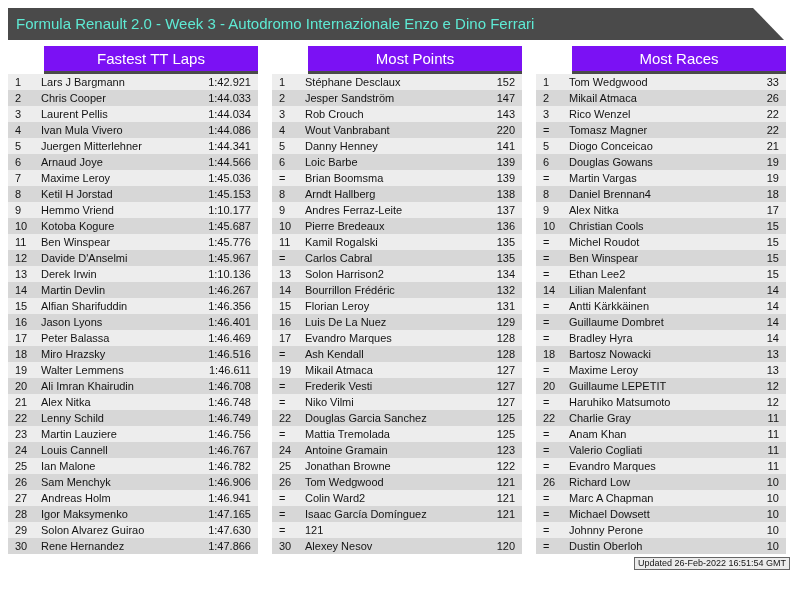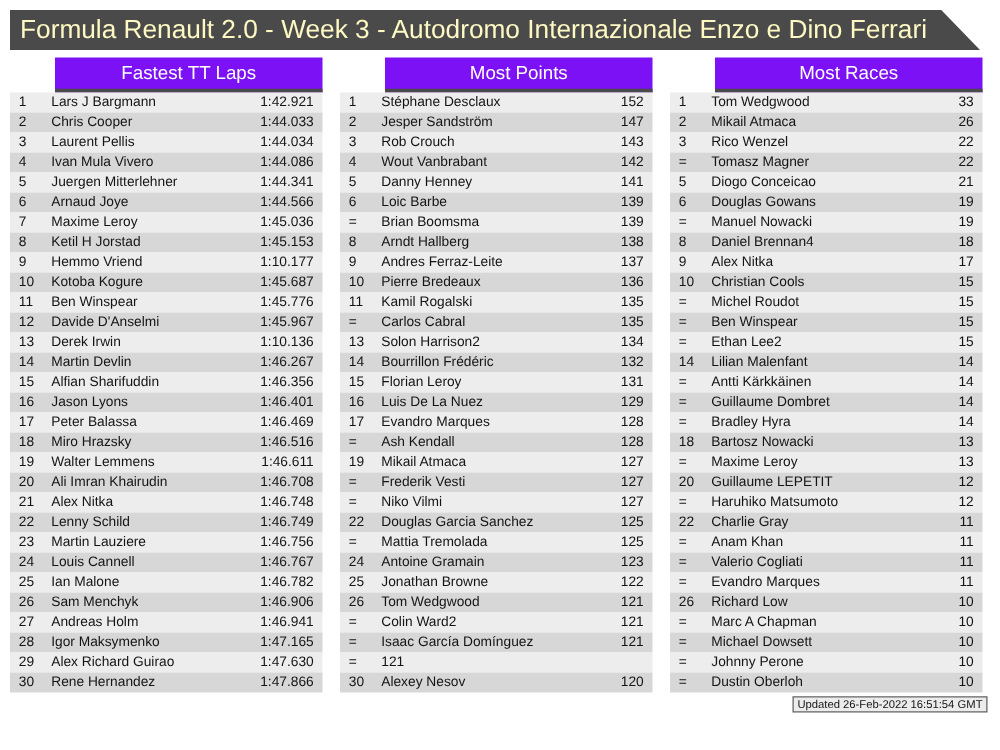--- a/index.html
+++ b/index.html
@@ -8,22 +8,22 @@
     background: #ffffff;
     font-family: "Liberation Sans", "DejaVu Sans", sans-serif;
     position: relative;
     overflow: hidden;
   }
   .titlebar {
     position: absolute;
     left: 8px; top: 8px;
     width: 776px; height: 32px;
     background: #4a4a4a;
-    color: #fef9c3;
-    font-size: 21px;
+    color: #5eead4;
+    font-size: 15px;
     line-height: 32px;
     padding-left: 8px;
     box-sizing: border-box;
     clip-path: polygon(0 0, calc(100% - 31px) 0, 100% 100%, 0 100%);
     white-space: nowrap;
   }
   .boards {
     position: absolute;
     left: 8px; top: 46px;
     display: flex;
@@ -217,21 +217,21 @@
           <span class="name">Andreas Holm</span>
           <span class="val">1:46.941</span>
         </div>
         <div class="row">
           <span class="rank">28</span>
           <span class="name">Igor Maksymenko</span>
           <span class="val">1:47.165</span>
         </div>
         <div class="row">
           <span class="rank">29</span>
-          <span class="name">Alex Richard Guirao</span>
+          <span class="name">Solon Alvarez Guirao</span>
           <span class="val">1:47.630</span>
         </div>
         <div class="row">
           <span class="rank">30</span>
           <span class="name">Rene Hernandez</span>
           <span class="val">1:47.866</span>
         </div>
       </div>
   </section>
   <section class="board">
@@ -248,21 +248,21 @@
           <span class="val">147</span>
         </div>
         <div class="row">
           <span class="rank">3</span>
           <span class="name">Rob Crouch</span>
           <span class="val">143</span>
         </div>
         <div class="row">
           <span class="rank">4</span>
           <span class="name">Wout Vanbrabant</span>
-          <span class="val">142</span>
+          <span class="val">220</span>
         </div>
         <div class="row">
           <span class="rank">5</span>
           <span class="name">Danny Henney</span>
           <span class="val">141</span>
         </div>
         <div class="row">
           <span class="rank">6</span>
           <span class="name">Loic Barbe</span>
           <span class="val">139</span>
@@ -416,21 +416,21 @@
           <span class="name">Diogo Conceicao</span>
           <span class="val">21</span>
         </div>
         <div class="row">
           <span class="rank">6</span>
           <span class="name">Douglas Gowans</span>
           <span class="val">19</span>
         </div>
         <div class="row">
           <span class="rank">=</span>
-          <span class="name">Manuel Nowacki</span>
+          <span class="name">Martin Vargas</span>
           <span class="val">19</span>
         </div>
         <div class="row">
           <span class="rank">8</span>
           <span class="name">Daniel Brennan4</span>
           <span class="val">18</span>
         </div>
         <div class="row">
           <span class="rank">9</span>
           <span class="name">Alex Nitka</span>

